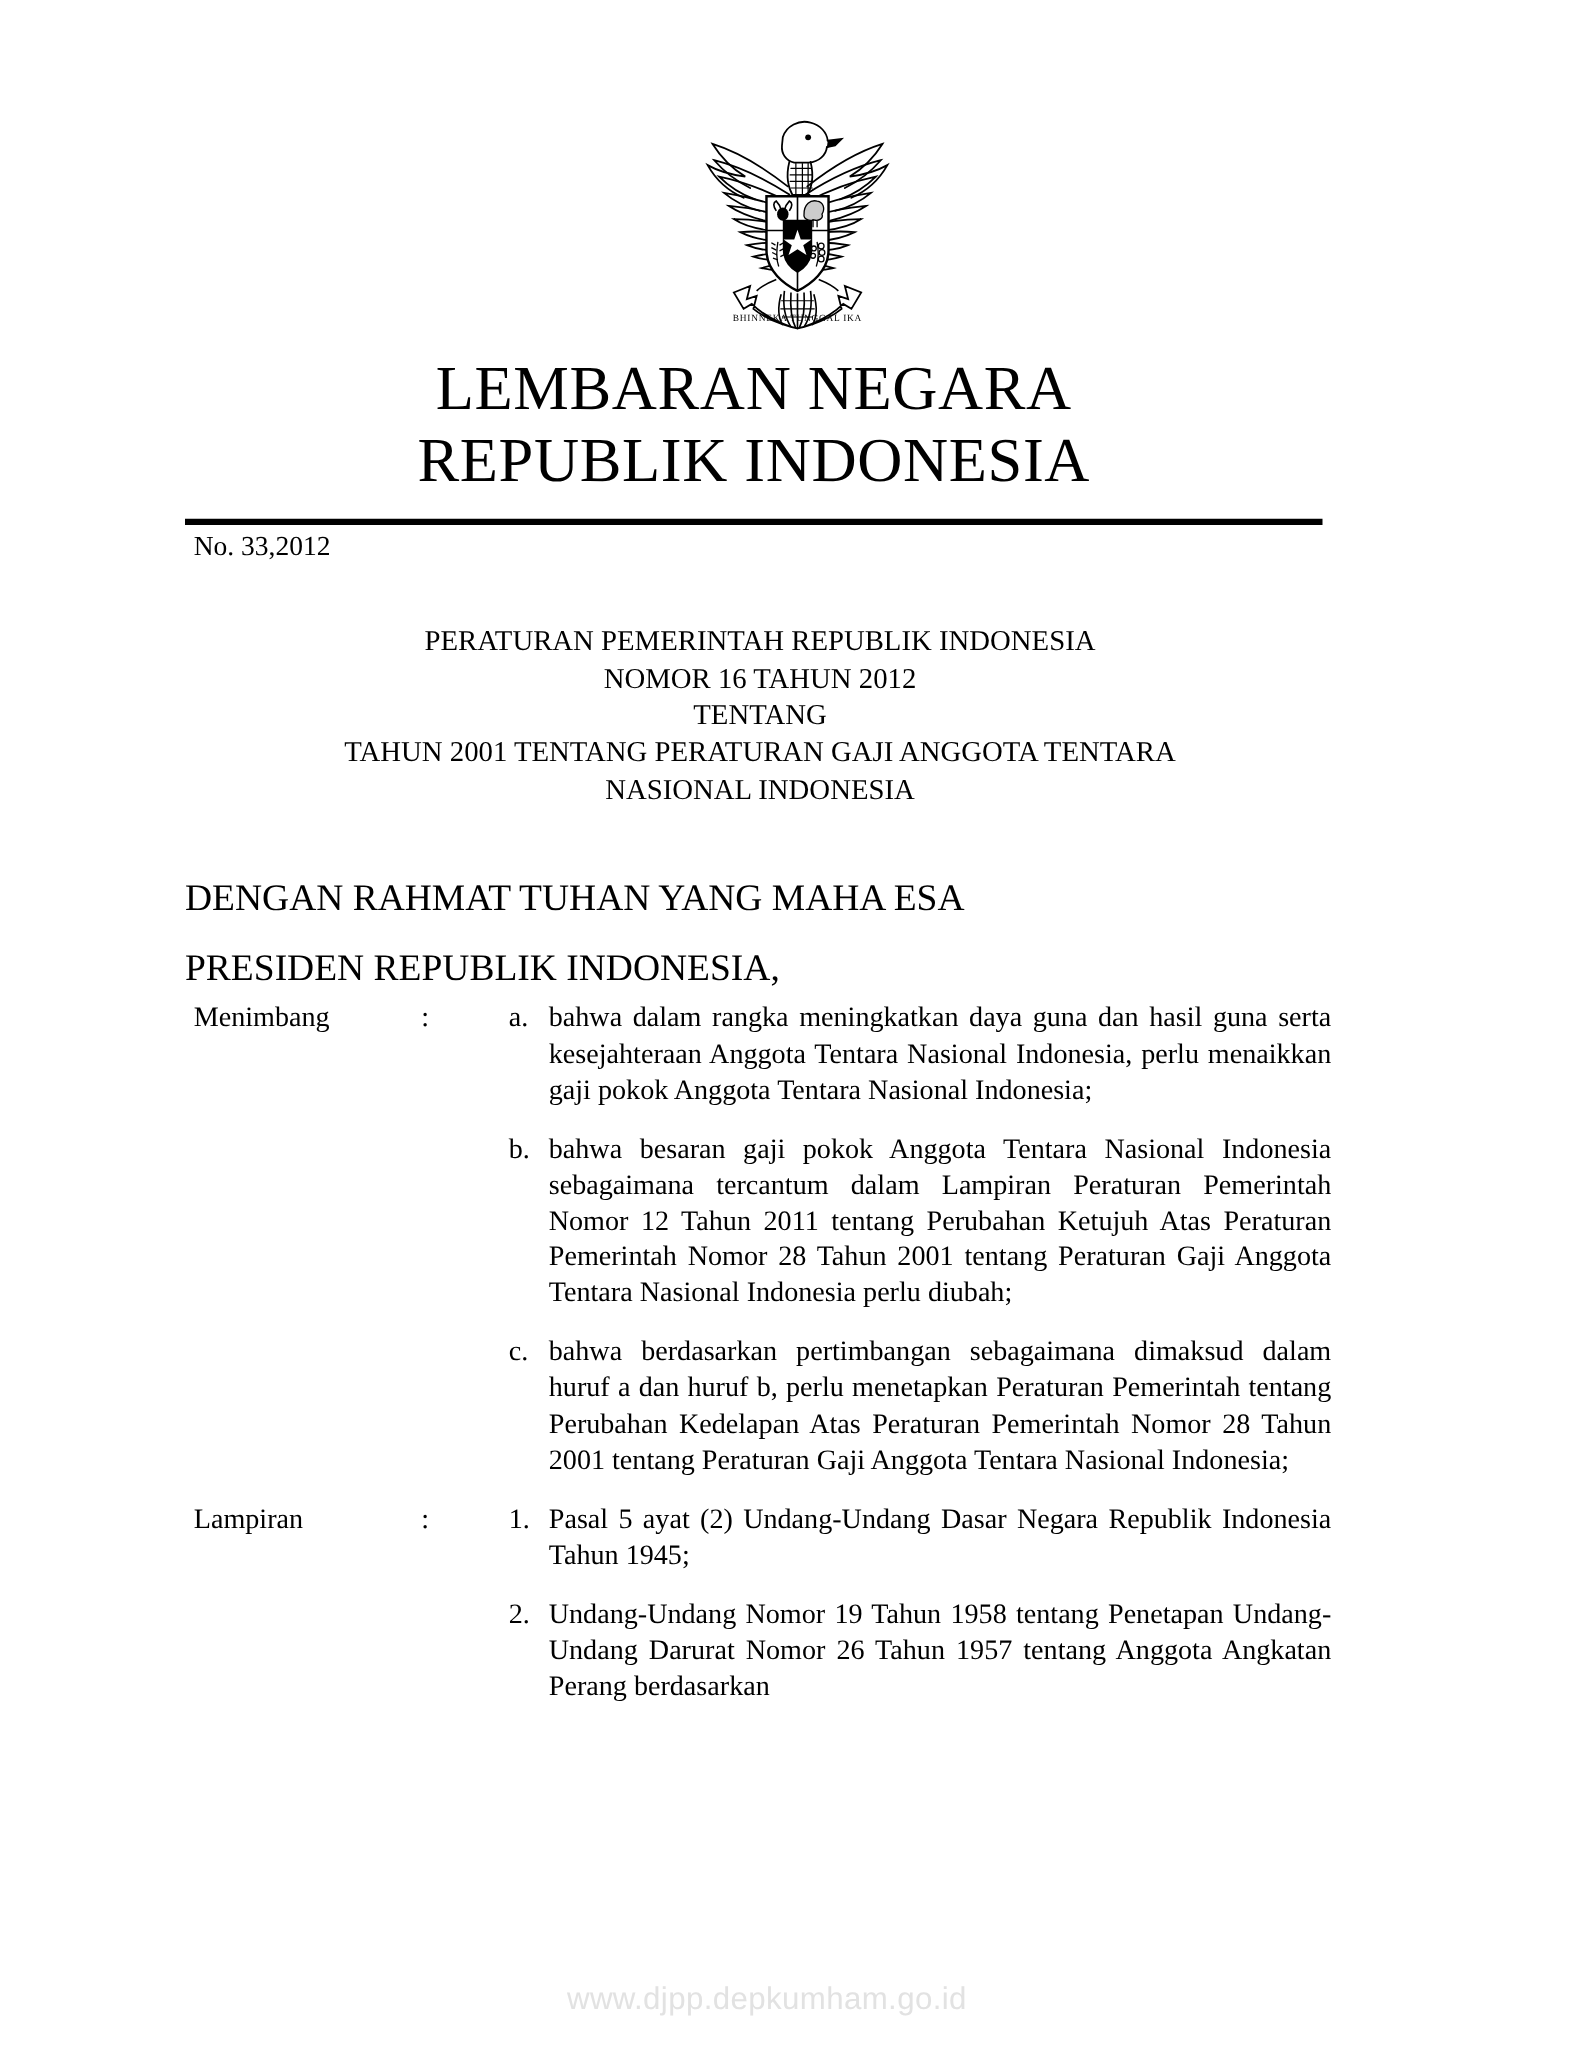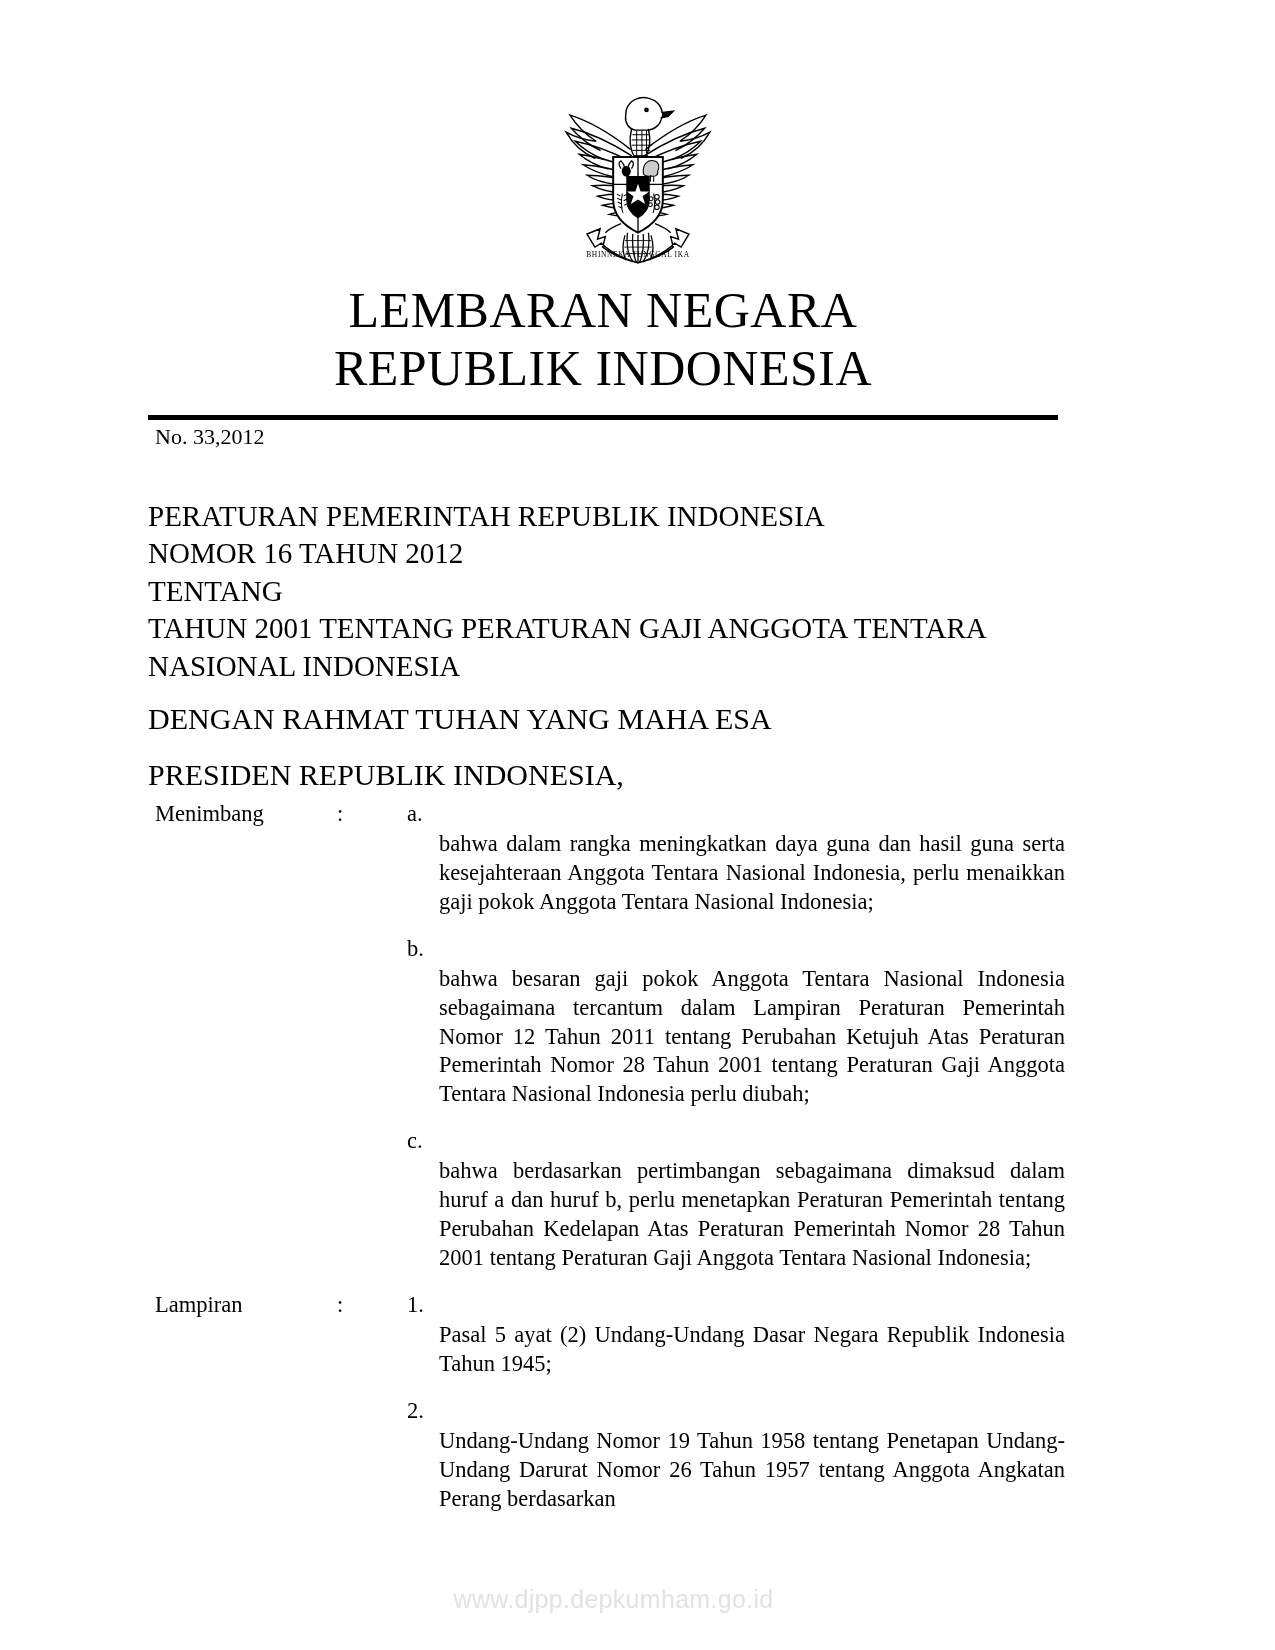--- a/index.html
+++ b/index.html
@@ -66,21 +66,22 @@
     font-size: 22px;
     line-height: 1.3;
   }
 
   
   .title-block {
     position: absolute;
     top: 498px;
     left: 148px;
     width: 920px;
-    font-size: 29px;
+    text-align: center;
+    font-size: 23px;
     line-height: 1.29;
   }
   .title-block .tl {
     white-space: nowrap;
   }
 
   .enactment {
     position: absolute;
     top: 700px;
     left: 148px;
@@ -128,21 +129,20 @@
   .clause-item:last-child { margin-bottom: 0; }
   .item-marker {
     width: 32px;
     flex: 0 0 32px;
   }
   .item-text {
     flex: 1 1 auto;
     text-align: justify;
     text-justify: inter-word;
     hyphens: none;
-    margin-top: 30px;
   }
   .group-gap { height: 18px; }
 
   
   .watermark {
     position: absolute;
     top: 1563px;
     left: 12px;
     width: 1275px;
     text-align: center;

